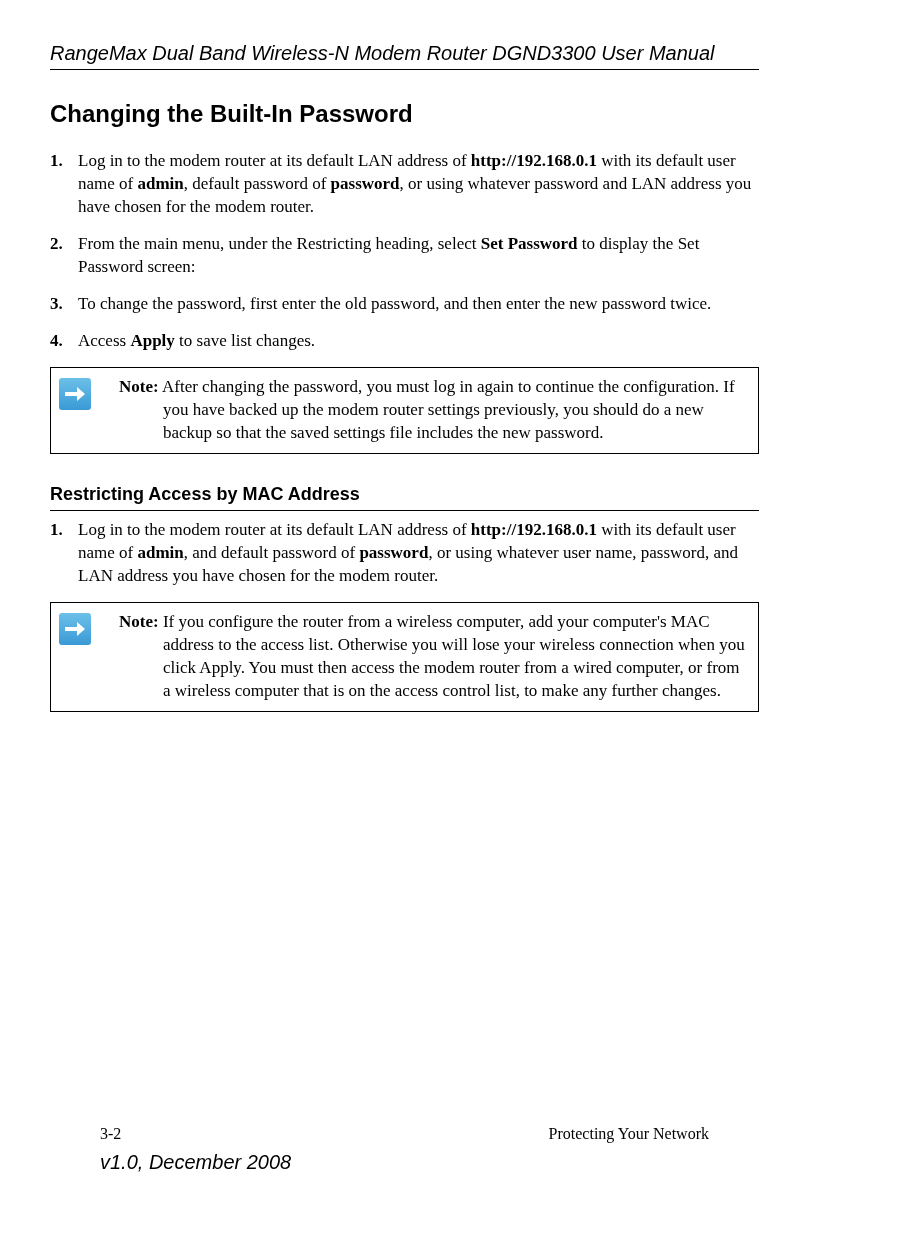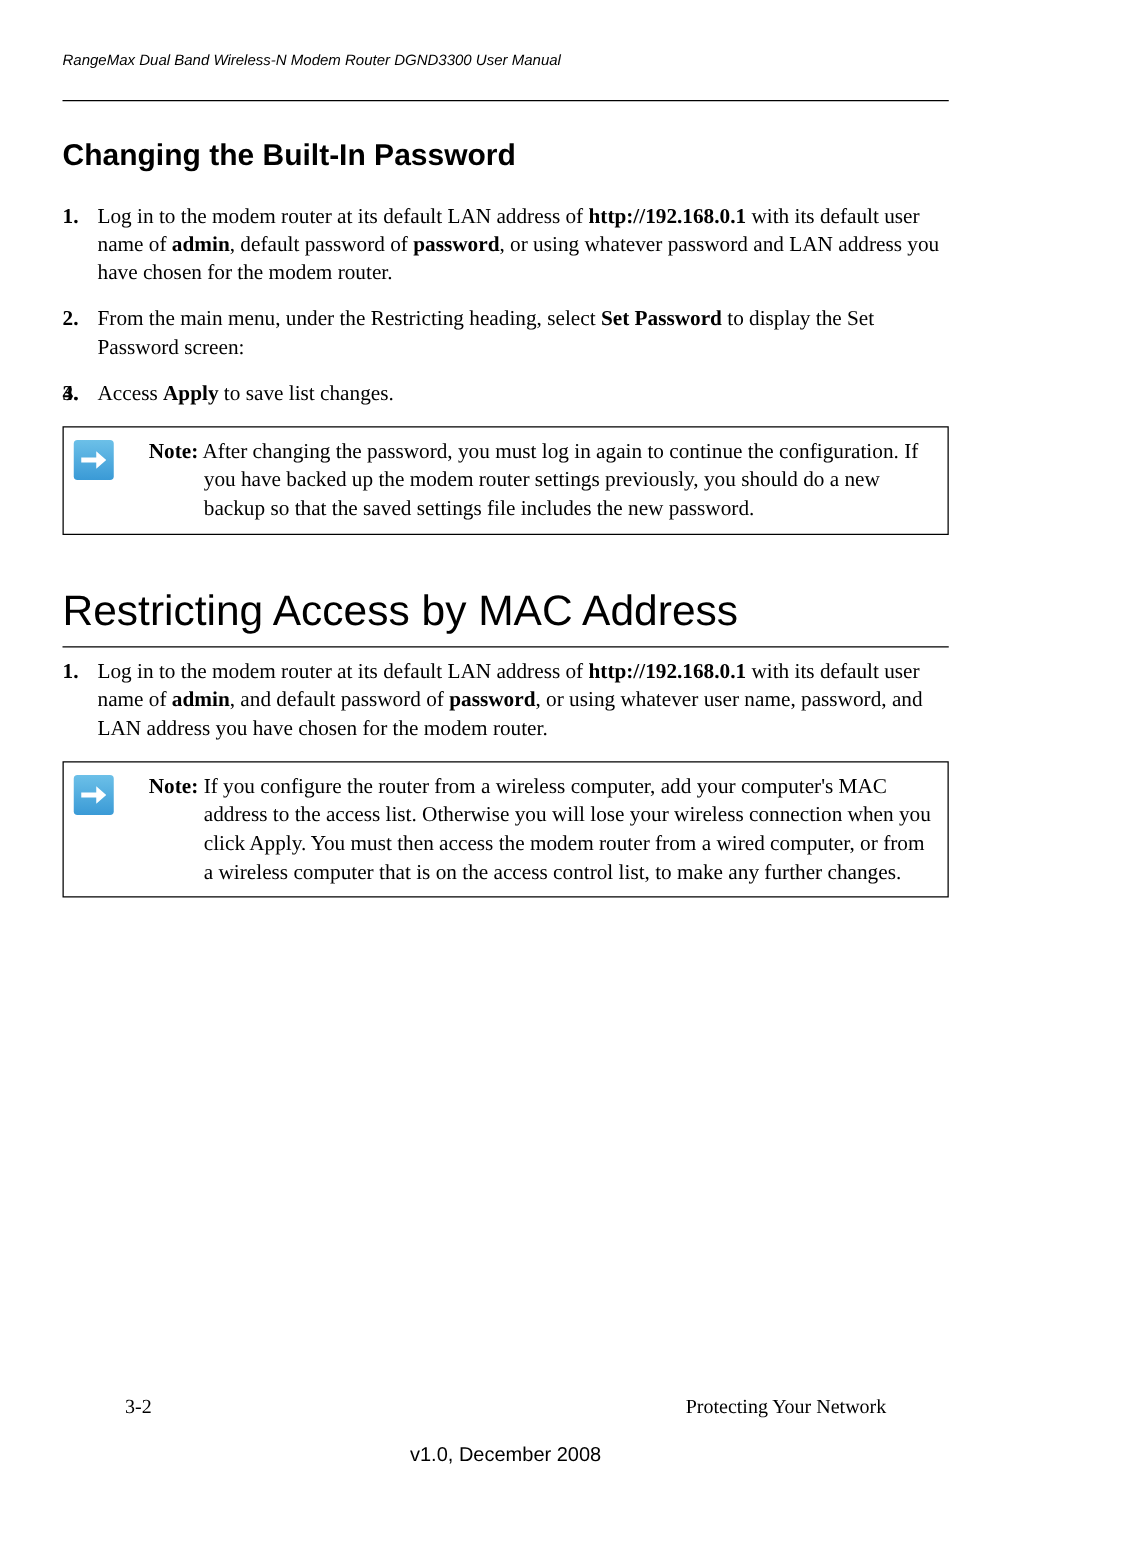--- a/index.html
+++ b/index.html
@@ -8,36 +8,36 @@
     line-height: 1.35;
     color: #000;
     margin: 0;
     padding: 40px 50px 30px 50px;
     width: 809px;
     box-sizing: border-box;
   }
   .header-title {
     font-family: Arial, Helvetica, sans-serif;
     font-style: italic;
-    font-size: 12px;
+    font-size: 20px;
     border-bottom: 1px solid #000;
-    padding-bottom: 24px;
+    padding-bottom: 2px;
     margin-bottom: 28px;
   }
   h2 {
     font-family: Liberation Sans, sans-serif;
     font-size: 24px;
     font-weight: bold;
     margin: 0 0 20px 0;
   }
   h1.section {
     font-family: Arial, Helvetica, sans-serif;
-    font-size: 34px;
-    font-weight: normal;
-    margin: 39px 0 8px 0;
+    font-size: 18px;
+    font-weight: bold;
+    margin: 28px 0 8px 0;
     padding-bottom: 4px;
     border-bottom: 1.5px solid #000;
   }
   ol {
     padding-left: 0;
     margin: 0;
   }
   ol li {
     list-style: none;
     position: relative;
@@ -94,26 +94,27 @@
   .footer {
     position: absolute;
     bottom: 30px;
     left: 50px;
     right: 50px;
   }
   .footer-line {
     display: flex;
     justify-content: space-between;
     font-size: 16px;
-    margin-bottom: 18px;
+    margin-bottom: 4px;
   }
   .footer-version {
-    text-align: center;
+    text-align: left;
     font-family: Arial, Helvetica, sans-serif;
-    font-size: 16px;
+    font-style: italic;
+    font-size: 20px;
   }
   .page-wrap {
     position: relative;
     min-height: 1166px;
   }
 </style>
 </head>
 <body>
 
 <div class="page-wrap">
@@ -126,20 +127,21 @@
   <li>
     <span class="num">1.</span>
     <span>Log in to the modem router at its default LAN address of </span><span class="bold">http://192.168.0.1</span><span> with its default user name of </span><span class="bold">admin</span><span>, default password of </span><span class="bold">password</span><span>, or using whatever password and LAN address you have chosen for the modem router.</span>
   </li>
   <li>
     <span class="num">2.</span>
     <span>From the main menu, under the Restricting heading, select </span><span class="bold">Set Password</span><span> to display the Set Password screen:</span>
   </li>
   <li>
     <span class="num">3.</span>
+    <span>To change the password, first enter the old password, and then enter the new password twice.</span>
   </li>
   <li>
     <span class="num">4.</span>
     <span>Access </span><span class="bold">Apply</span><span> to save list changes.</span>
   </li>
 </ol>
 
 <div class="note-box">
   <div class="note-icon">
     <svg width="24" height="20" viewBox="0 0 24 20">

